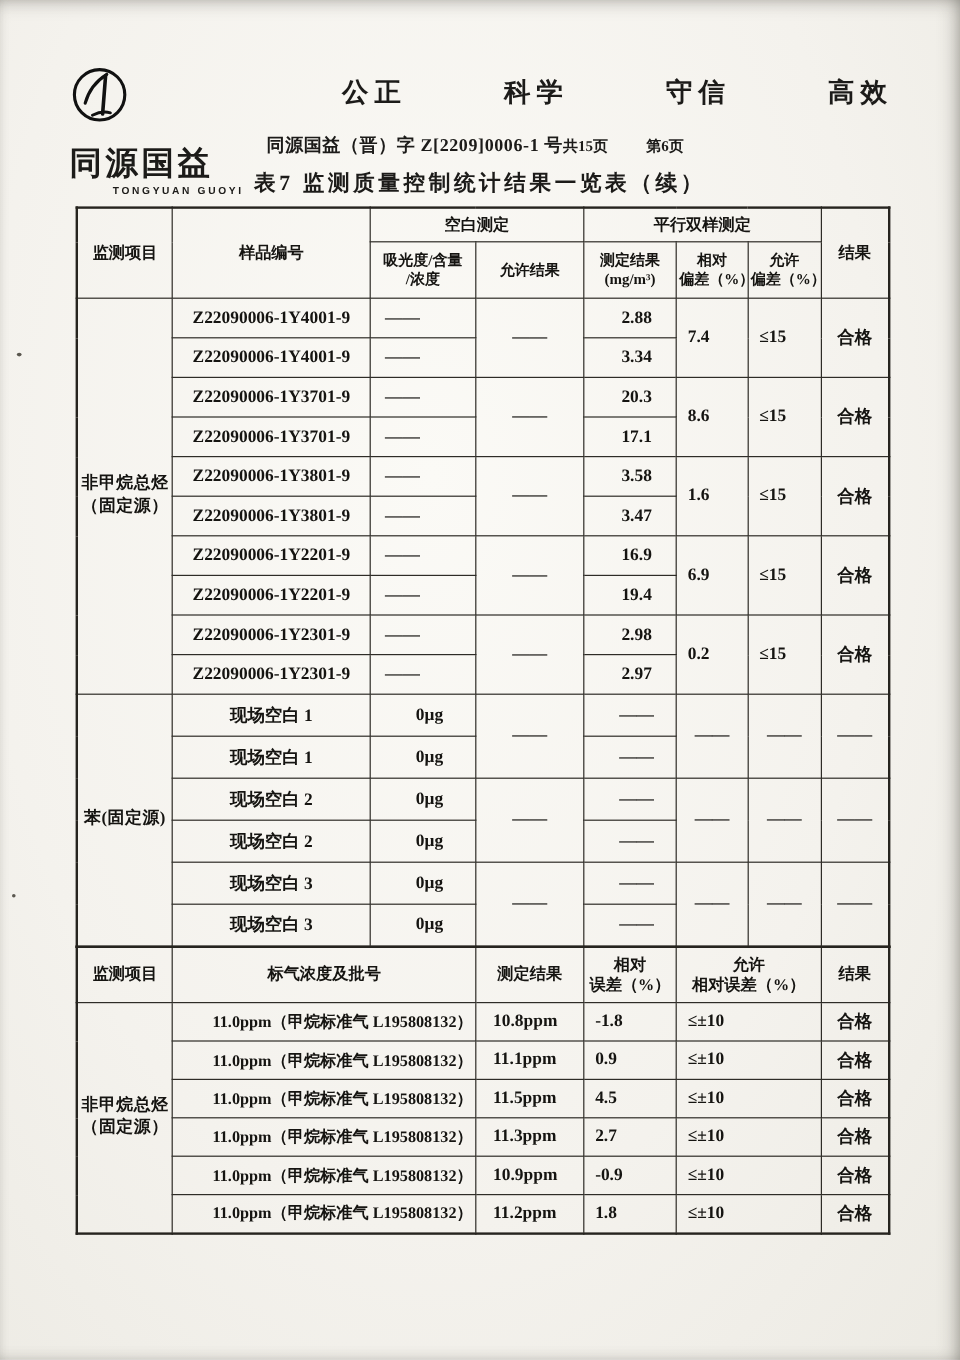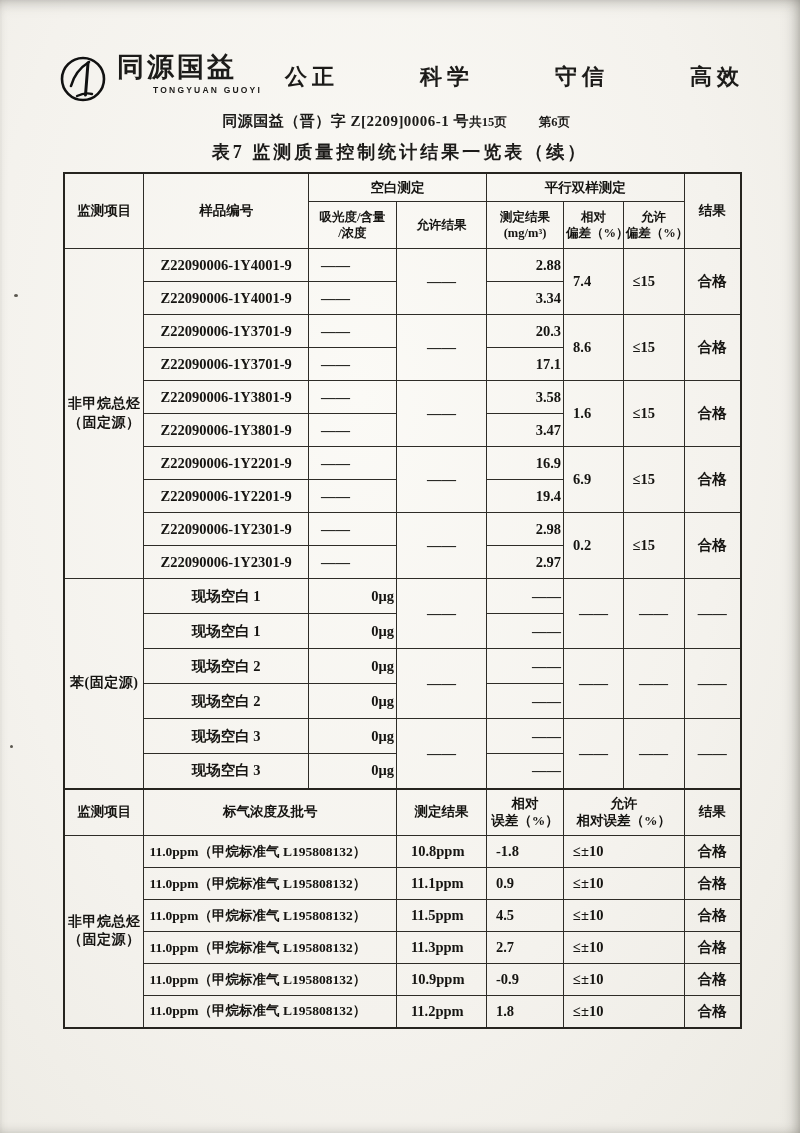--- a/index.html
+++ b/index.html
@@ -13,21 +13,21 @@
     content:"";position:absolute;inset:0;pointer-events:none;
     box-shadow:inset -9px 0 16px -8px rgba(70,68,60,.5),
                inset 0 10px 18px -12px rgba(70,68,60,.4),
                inset 5px 0 12px -10px rgba(70,68,60,.22),
                inset 0 -8px 14px -12px rgba(70,68,60,.25);
   }
   .speck{position:absolute;background:#5a574f;border-radius:50%;}
 
   
   .hdr{position:absolute;top:52px;left:58px;right:56px;height:62px;}
-  .logo{position:absolute;left:0;top:2px;display:flex;gap:9px;align-items:flex-start;}
+  .logo{position:absolute;left:0;top:2px;display:flex;gap:19px;align-items:flex-start;flex-direction:column;}
   .logo svg{display:block;}
   .brand-cn{font-family:"Liberation Sans",sans-serif;font-weight:900;font-size:27px;letter-spacing:3px;line-height:1;}
   .brand-en{font-family:"Liberation Sans",sans-serif;font-weight:700;font-size:8.5px;letter-spacing:2.2px;margin-top:4px;margin-left:36px;}
   .slogan{position:absolute;left:227px;top:10px;display:flex;gap:81px;font-size:22px;font-weight:900;letter-spacing:5px;white-space:nowrap;}
 
   .docline{position:absolute;top:112px;left:58px;right:66px;display:flex;justify-content:center;align-items:baseline;}
   .doc-no{font-size:15px;font-weight:700;letter-spacing:.5px;}
   .pageinfo{font-size:12.5px;font-weight:700;display:flex;gap:32px;}
 
   .title{position:absolute;top:140px;left:0;right:0;text-align:center;font-size:18px;font-weight:700;letter-spacing:3px;}
@@ -43,24 +43,24 @@
   th{font-size:13.5px;line-height:1.3;}
   td{font-size:14.5px;}
   tr.h1 th{height:27px;}
   tr.h2 th{height:46px;font-size:12.5px;}
   #table1 tbody tr{height:33px;}
   #table1 tbody tr.blank-row{height:35px;}
   #table2 thead tr{height:47px;}
   #table2 tbody tr{height:32px;}
   th .l,td .l{display:block;line-height:1.3;}
   .item-label{font-size:14px;letter-spacing:.5px;}
-  .val{text-align:right;padding-left:13px;}
+  .val{text-align:center;padding-left:13px;}
   .num{text-align:left;padding-left:9px;}
   .dashL{text-align:left;padding-left:12px;}
-  .std-cell{text-align:left;padding-left:5px;font-size:13.5px;}
+  .std-cell{text-align:right;padding-left:5px;font-size:13.5px;}
   .meas-cell{text-align:left;padding-left:14px;}
 </style>
 </head>
 <body>
 
 <div class="page">
   <span class="speck" style="left:14px;top:294px;width:4px;height:3px;"></span>
   <span class="speck" style="left:10px;top:745px;width:3px;height:3px;"></span>
 
   <div class="hdr">

